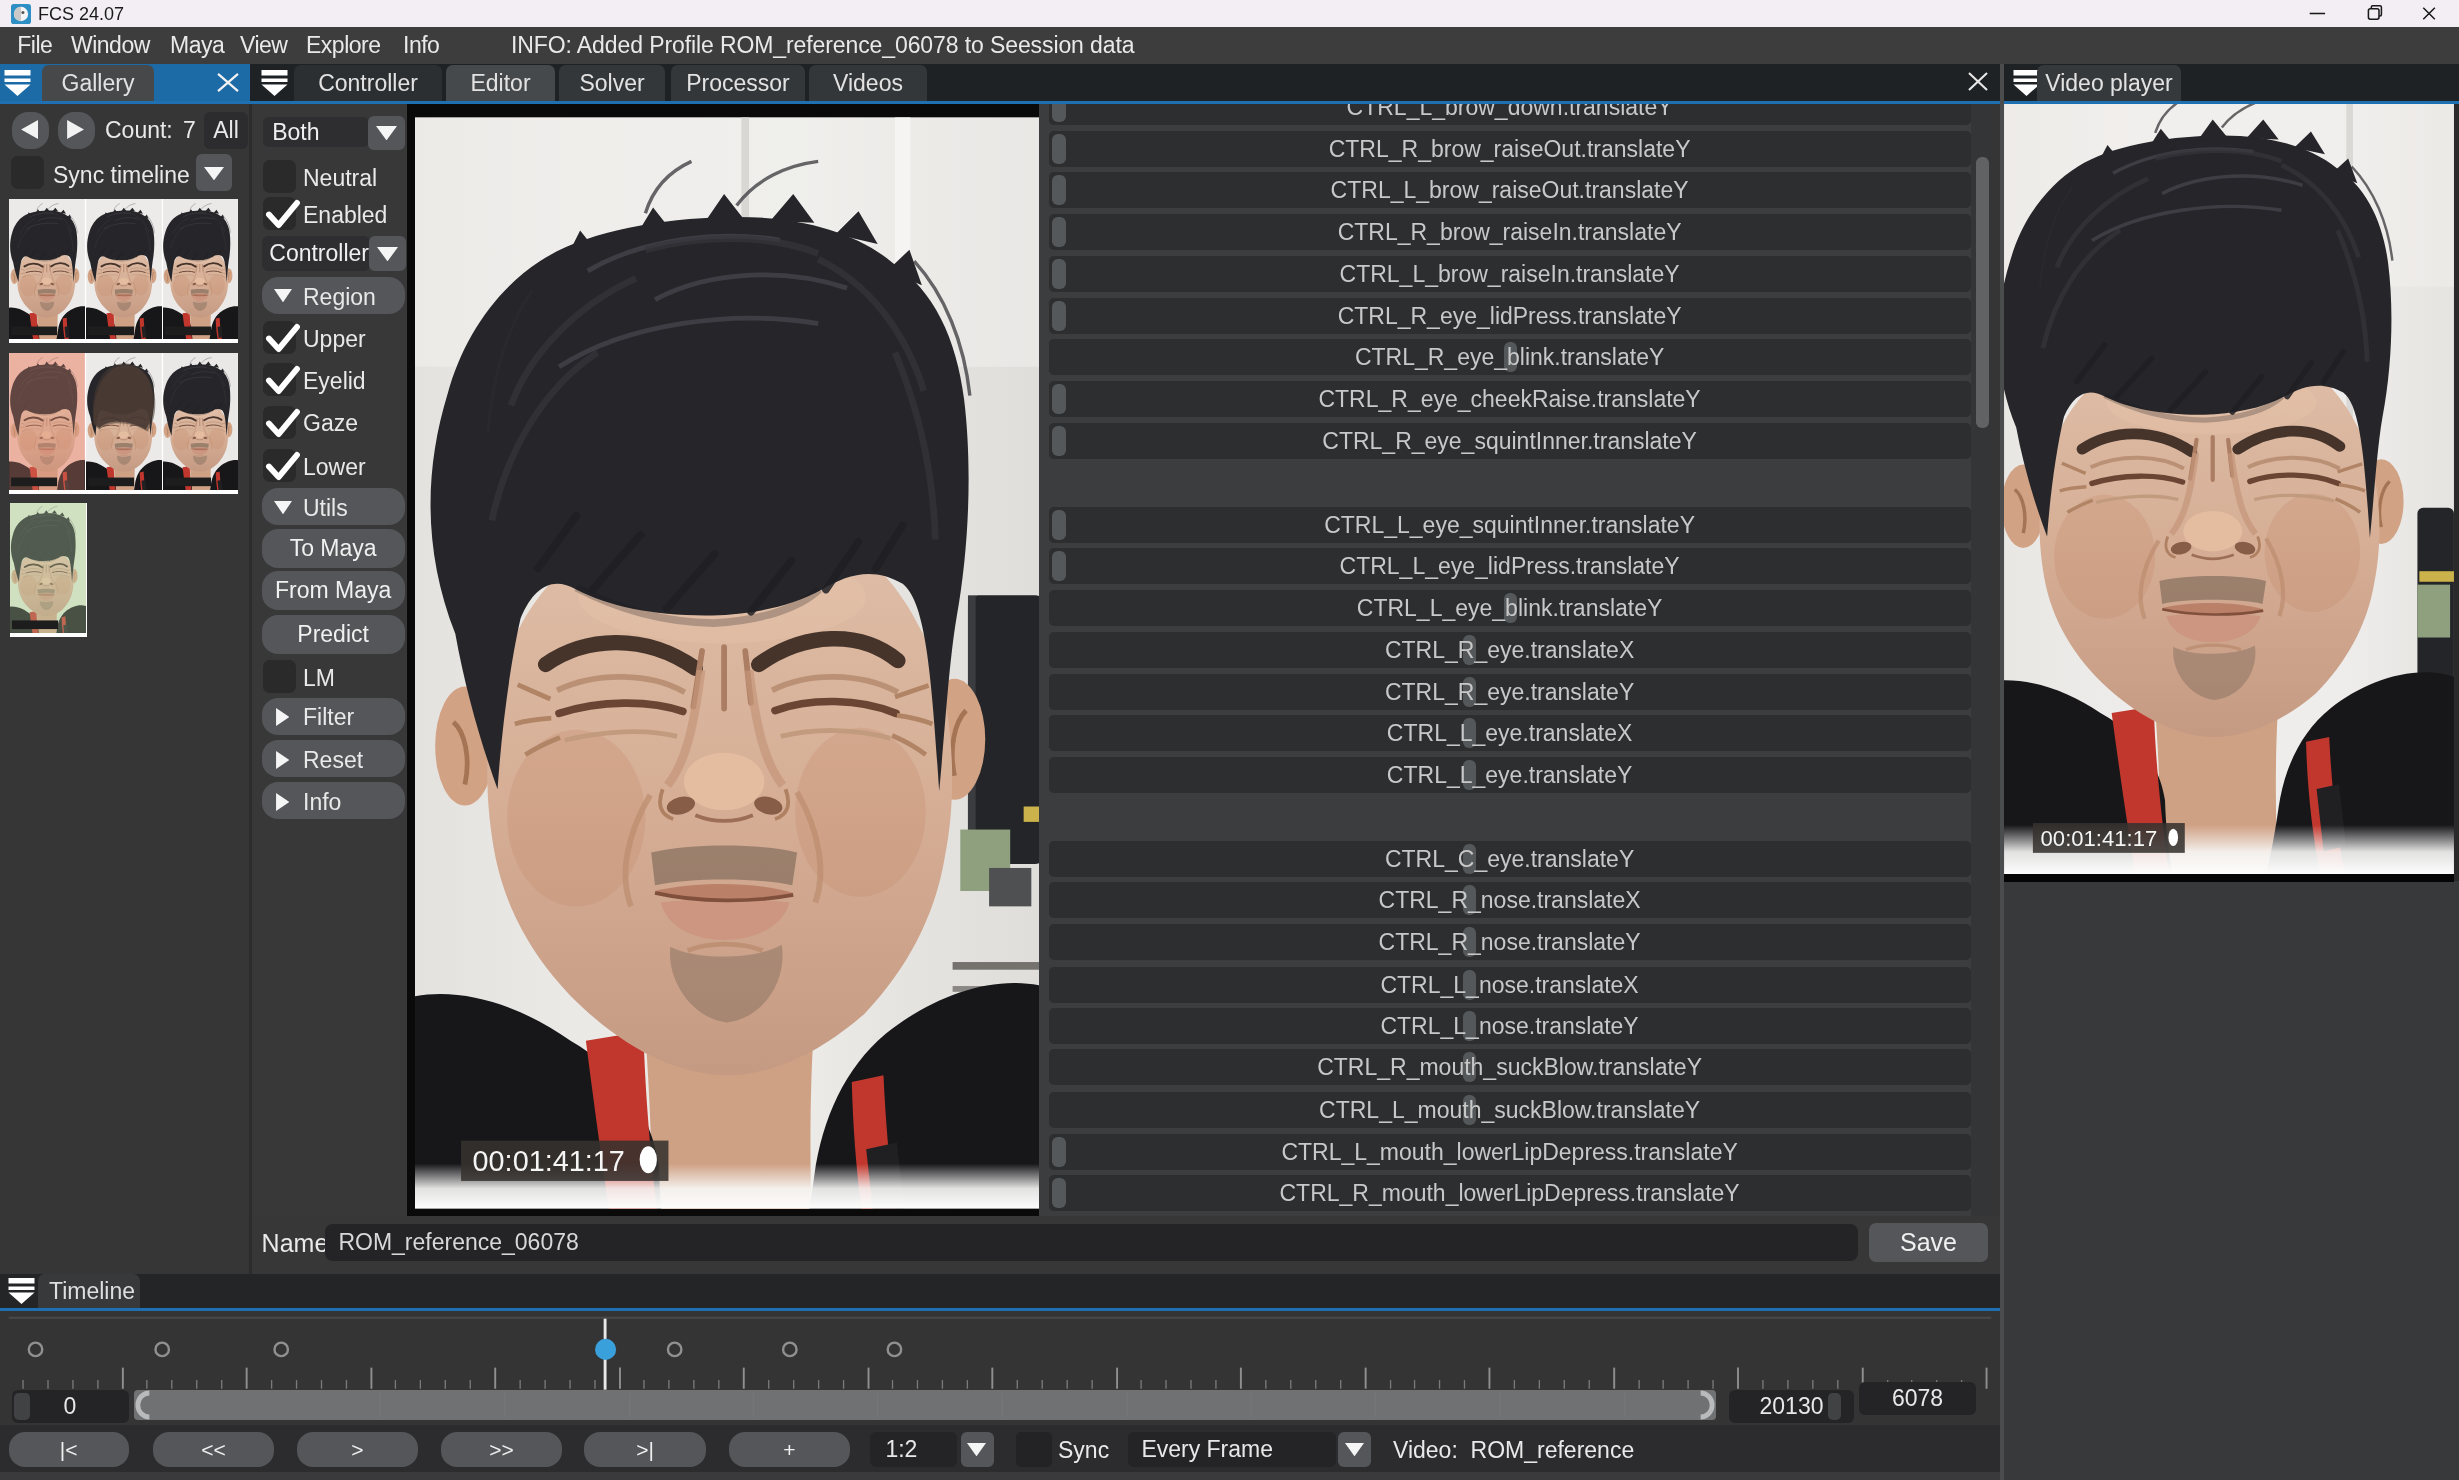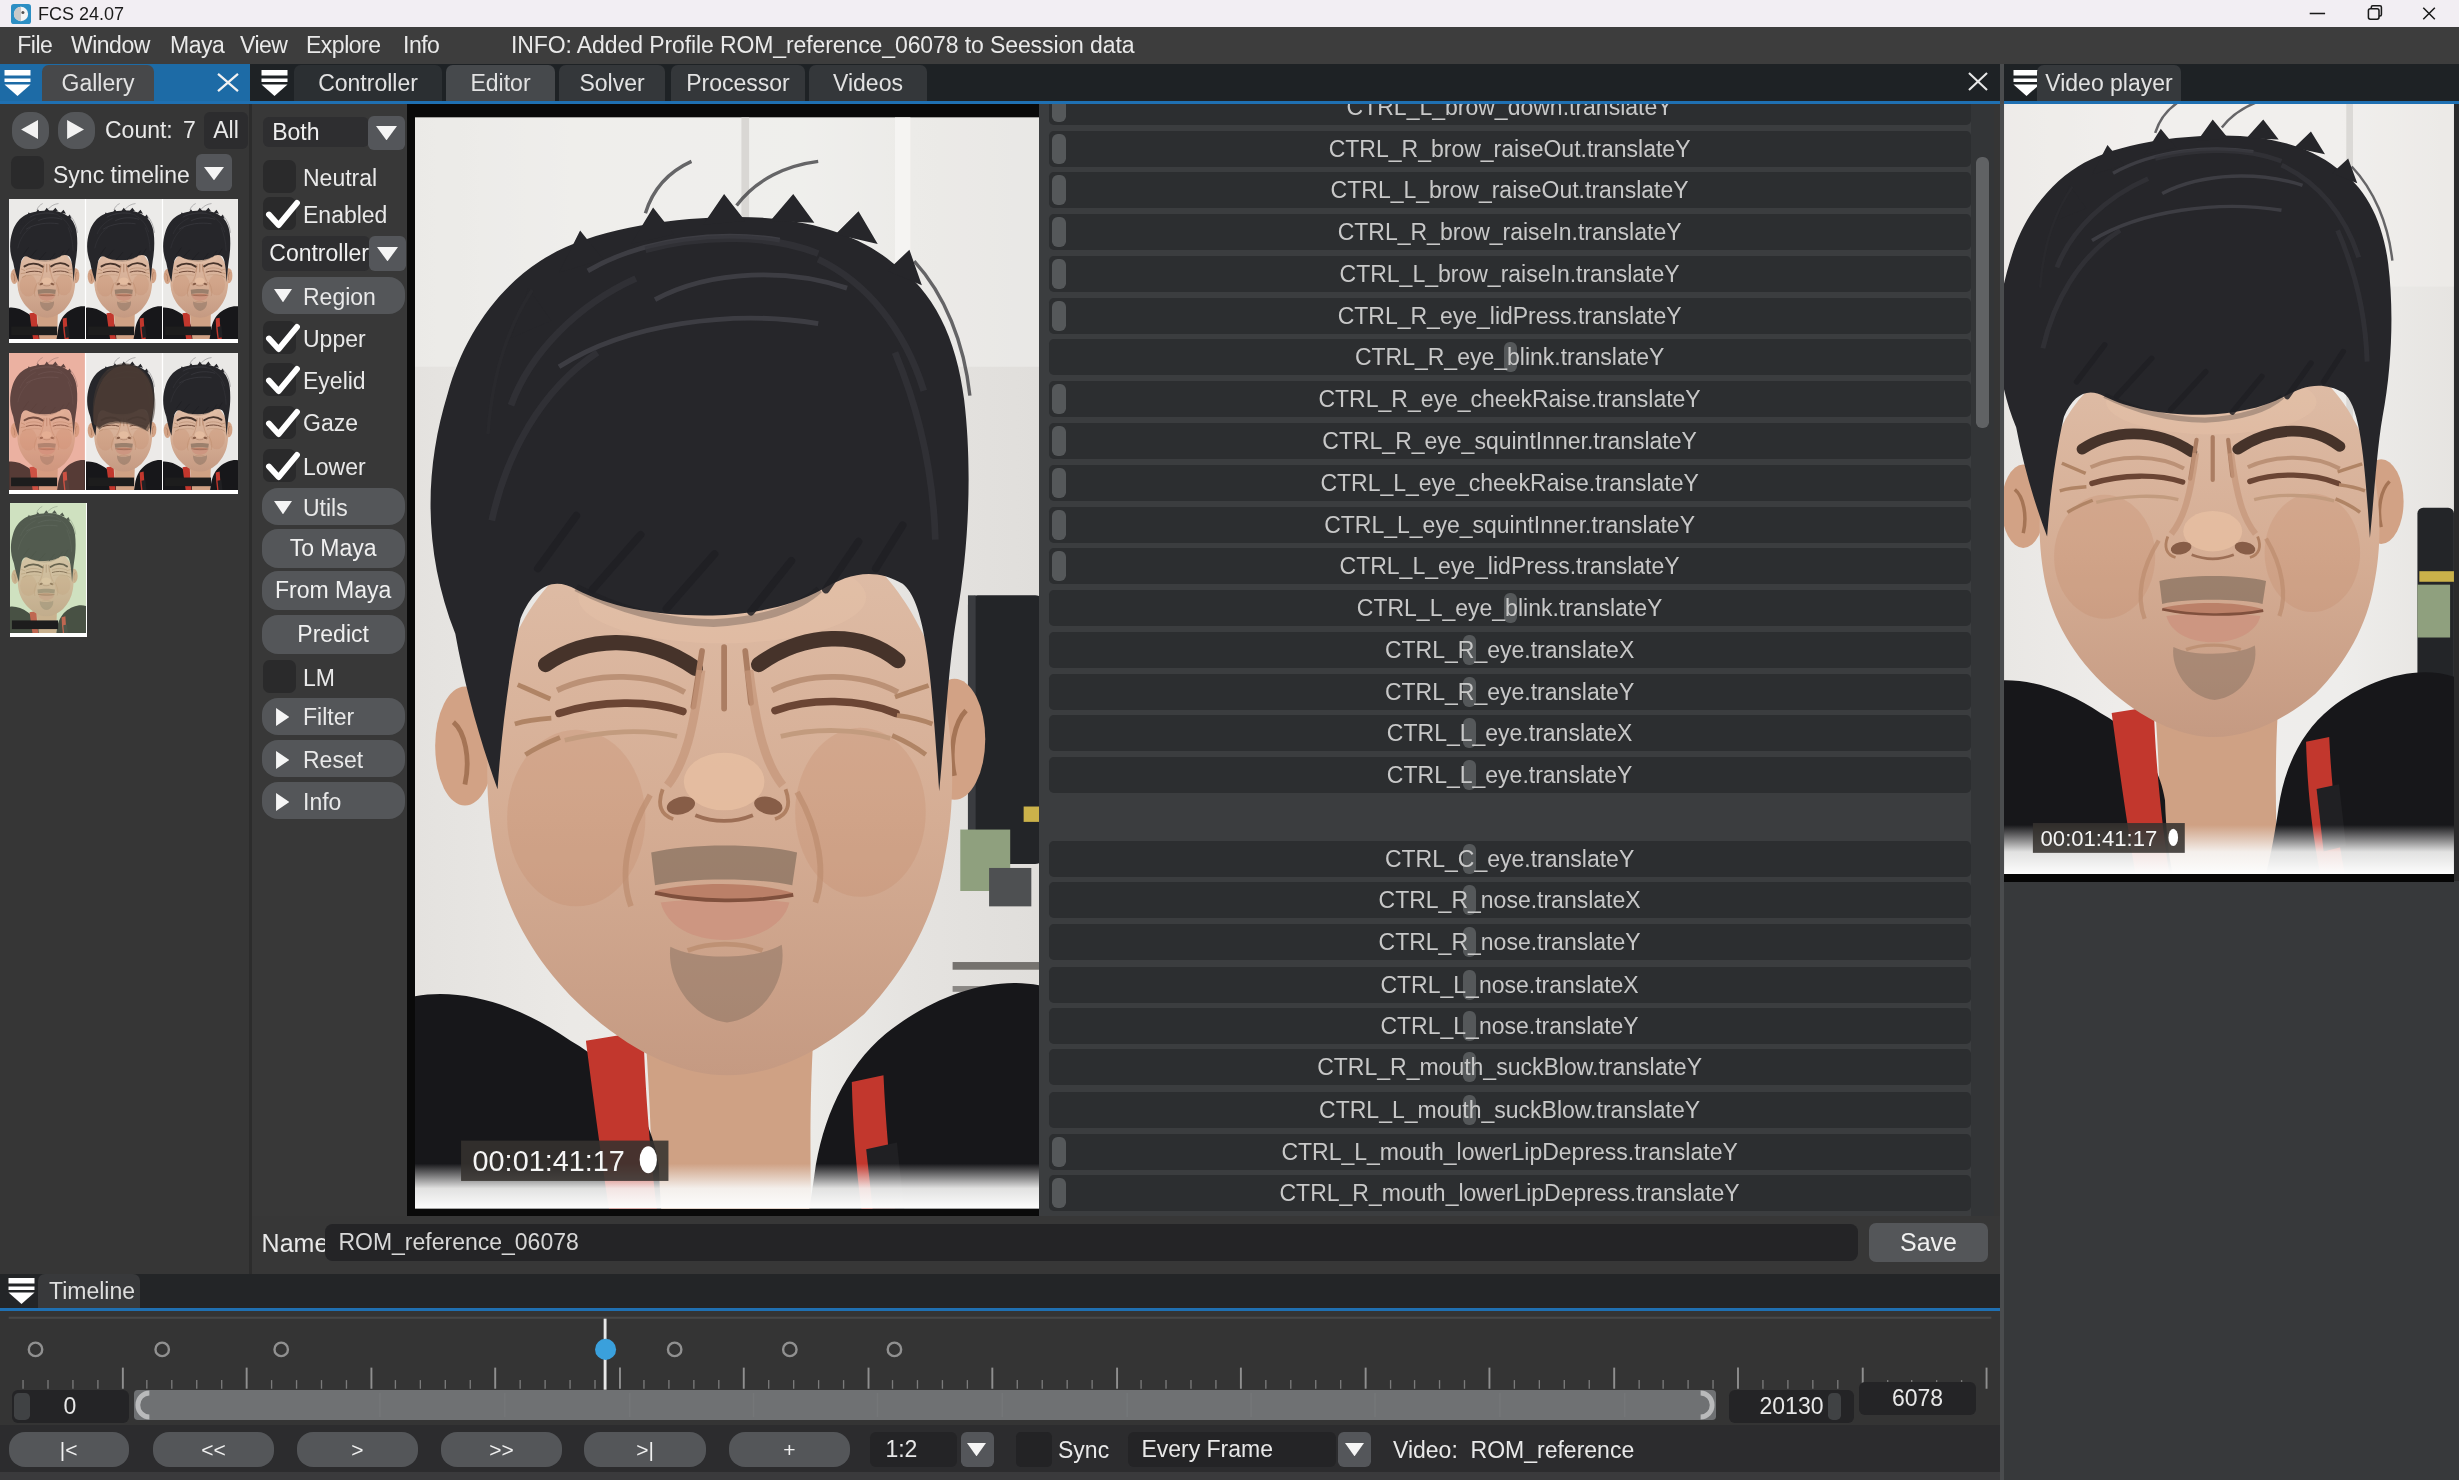--- a/index.html
+++ b/index.html
@@ -349,21 +349,20 @@
 <div id="sliders" style="overflow:hidden">
   <div class="row" style="top:-15.4px">CTRL_L_brow_down.translateY<div class="rh" style="left:3.8px"></div></div>
   <div class="row" style="top:27px">CTRL_R_brow_raiseOut.translateY<div class="rh" style="left:3.8px"></div></div>
   <div class="row" style="top:68px">CTRL_L_brow_raiseOut.translateY<div class="rh" style="left:3.8px"></div></div>
   <div class="row" style="top:110px">CTRL_R_brow_raiseIn.translateY<div class="rh" style="left:3.8px"></div></div>
   <div class="row" style="top:152px">CTRL_L_brow_raiseIn.translateY<div class="rh" style="left:3.8px"></div></div>
   <div class="row" style="top:194px">CTRL_R_eye_lidPress.translateY<div class="rh" style="left:3.8px"></div></div>
   <div class="row" style="top:235px">CTRL_R_eye_blink.translateY<div class="rh" style="left:455px"></div></div>
   <div class="row" style="top:277px">CTRL_R_eye_cheekRaise.translateY<div class="rh" style="left:3.8px"></div></div>
   <div class="row" style="top:319px">CTRL_R_eye_squintInner.translateY<div class="rh" style="left:3.8px"></div></div>
-  <div class="row" style="top:361px">CTRL_L_eye_cheekRaise.translateY<div class="rh" style="left:3.8px"></div></div>
   <div class="row" style="top:403px">CTRL_L_eye_squintInner.translateY<div class="rh" style="left:3.8px"></div></div>
   <div class="row" style="top:444px">CTRL_L_eye_lidPress.translateY<div class="rh" style="left:3.8px"></div></div>
   <div class="row" style="top:486px">CTRL_L_eye_blink.translateY<div class="rh" style="left:455px"></div></div>
   <div class="row" style="top:528px">CTRL_R_eye.translateX<div class="rh" style="left:414px"></div></div>
   <div class="row" style="top:570px">CTRL_R_eye.translateY<div class="rh" style="left:414px"></div></div>
   <div class="row" style="top:611px">CTRL_L_eye.translateX<div class="rh" style="left:414px"></div></div>
   <div class="row" style="top:653px">CTRL_L_eye.translateY<div class="rh" style="left:414px"></div></div>
   <div class="row" style="top:737px">CTRL_C_eye.translateY<div class="rh" style="left:414px"></div></div>
   <div class="row" style="top:778px">CTRL_R_nose.translateX<div class="rh" style="left:414px"></div></div>
   <div class="row" style="top:820px">CTRL_R_nose.translateY<div class="rh" style="left:414px"></div></div>

